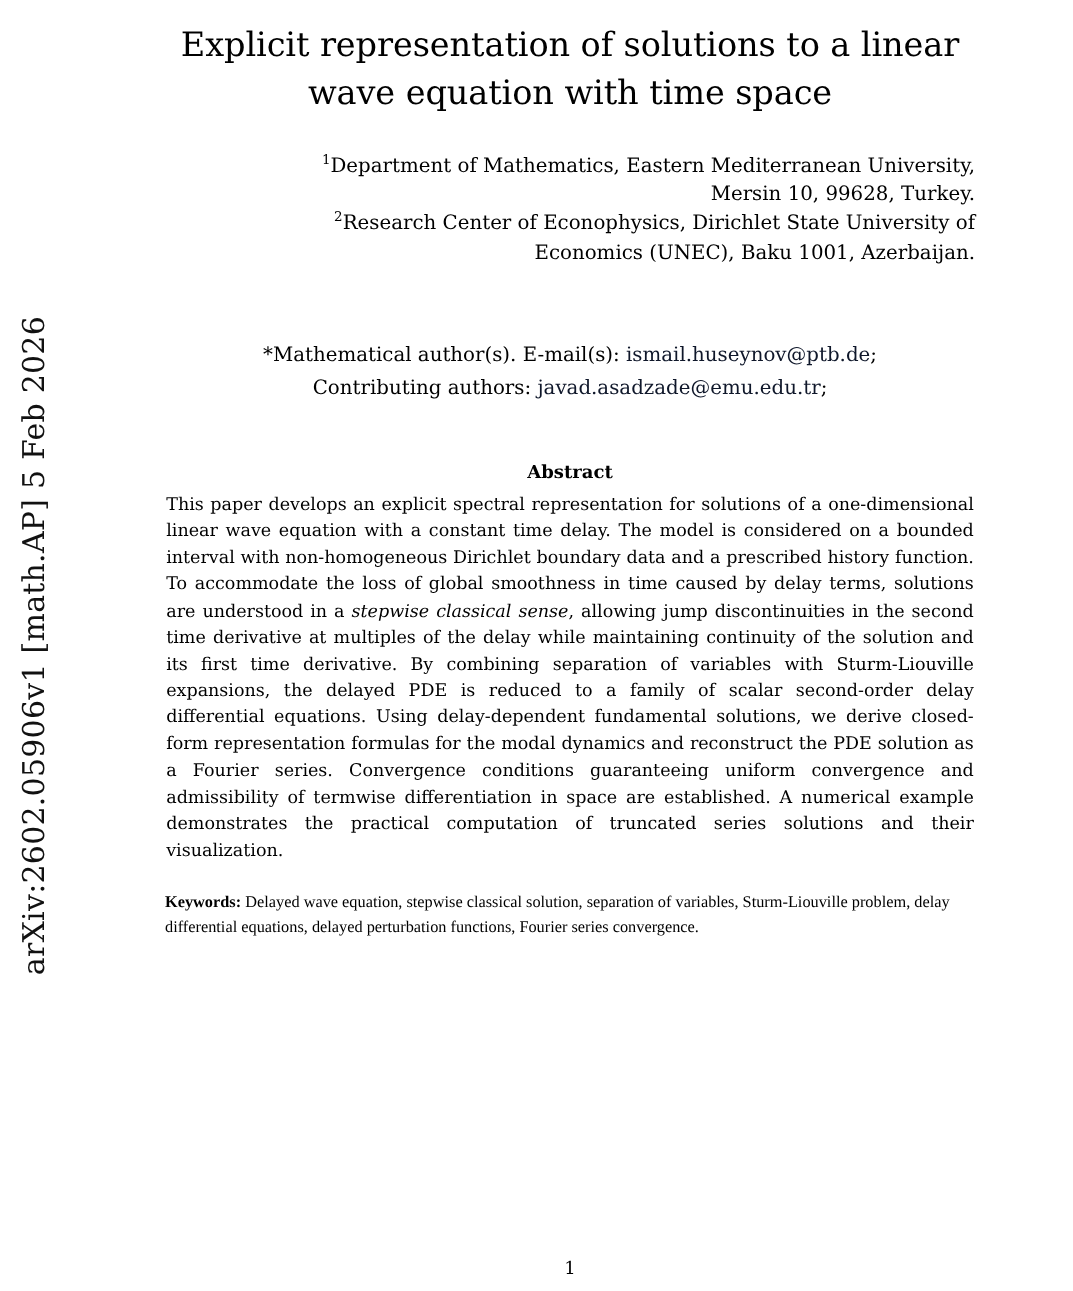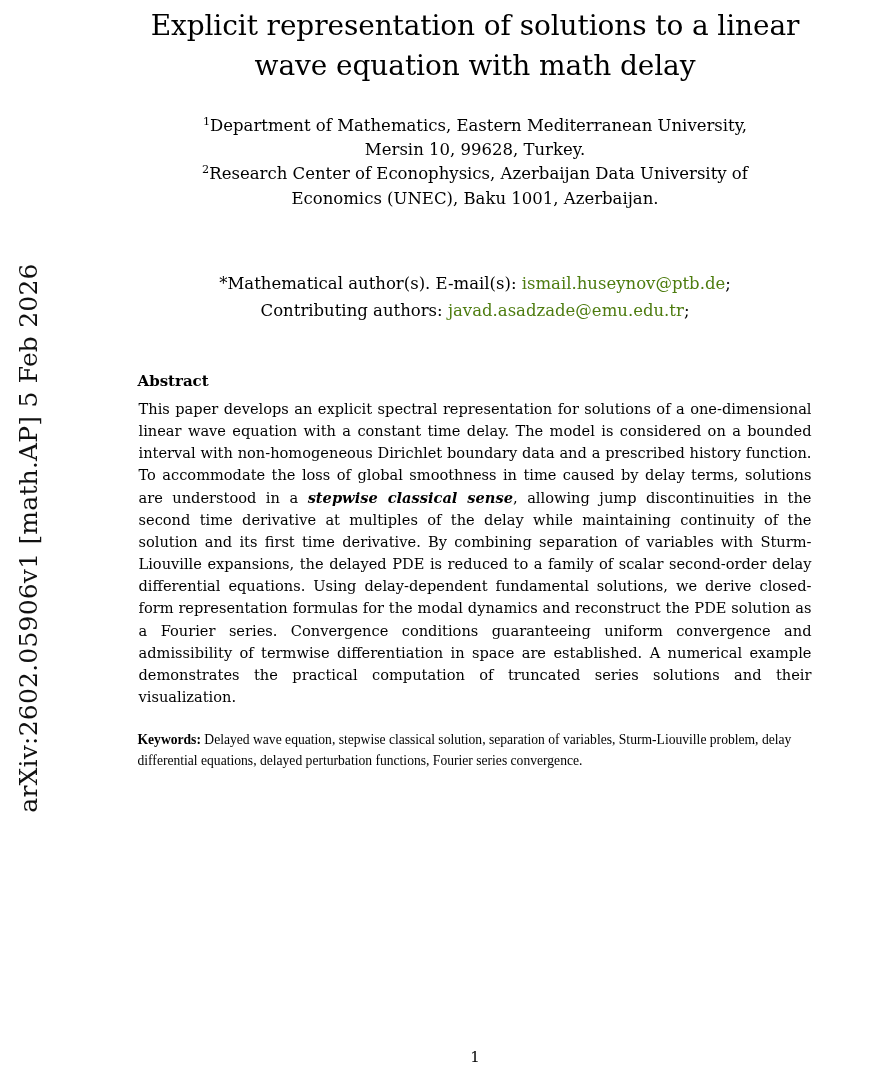--- a/index.html
+++ b/index.html
@@ -35,21 +35,21 @@
   }
   .page {
     position: absolute;
     left: 56px;
     top: 0;
     width: 838px;
     height: 1076px;
   }
   .content {
     width: 675px;
-    margin: 4px auto;
+    margin: 16px auto;
     padding-top: 0px;
   }
   .title {
     font-size: 28px;
     line-height: 1.42;
     text-align: center;
     margin: 0;
     padding-top: 2px;
     font-weight: normal;
     font-family: "DejaVu Serif", serif;
@@ -72,49 +72,50 @@
   }
   .affiliations {
     margin-top: 28px;
     text-align: center;
     font-size: 16.5px;
     line-height: 1.48;
     font-family: "DejaVu Serif", serif;
   }
   .affil-line {
     display: block;
+    text-align: right;
   }
   .corresp {
     margin-top: 60px;
     text-align: center;
     font-size: 16.5px;
     line-height: 1.6;
     font-family: "DejaVu Serif", serif;
   }
   .mail {
-    color: #4d7c0f;
+    color: #0f172a;
   }
   .abstract-head {
     margin-top: 48px;
+    text-align: center;
     font-weight: bold;
     font-size: 15px;
     font-family: "DejaVu Serif", serif;
   }
   .abstract-body {
     margin-top: 8px;
     font-size: 14.6px;
     line-height: 1.52;
     text-align: justify;
     text-justify: inter-word;
     font-family: "DejaVu Serif", serif;
     padding: 0 1px;
   }
   .abstract-body i {
     font-style: italic;
-    font-weight: bold;
   }
   .keywords {
     margin-top: 22px;
     font-size: 13.6px;
     line-height: 1.5;
     text-align: left;
     font-family: Liberation Serif, serif;
   }
   .keywords b {
     font-weight: bold;
@@ -132,28 +133,28 @@
 </head>
 <body>
 
 <div class="arxiv-stamp">arXiv:2602.05906v1  [math.AP]  5 Feb 2026</div>
 
 <div class="page">
   <div class="content">
 
     <h1 class="title">
       <span>Explicit representation of solutions to a linear</span><br>
-      <span>wave equation with math delay</span>
+      <span>wave equation with time space</span>
     </h1>
 
 
     <div class="affiliations">
       <span class="affil-line"><sup>1</sup><span>Department of Mathematics, Eastern Mediterranean University,</span></span>
       <span class="affil-line"><sup></sup><span>Mersin 10, 99628, Turkey.</span></span>
-      <span class="affil-line"><sup>2</sup><span>Research Center of Econophysics, Azerbaijan Data University of</span></span>
+      <span class="affil-line"><sup>2</sup><span>Research Center of Econophysics, Dirichlet State University of</span></span>
       <span class="affil-line"><sup></sup><span>Economics (UNEC), Baku 1001, Azerbaijan.</span></span>
     </div>
 
     <div class="corresp">
       <div>
         <span>*Mathematical author(s). E-mail(s): </span><span class="mail">ismail.huseynov@ptb.de</span><span>;</span>
       </div>
       <div>
         <span>Contributing authors: </span><span class="mail">javad.asadzade@emu.edu.tr</span><span>;</span>
       </div>

